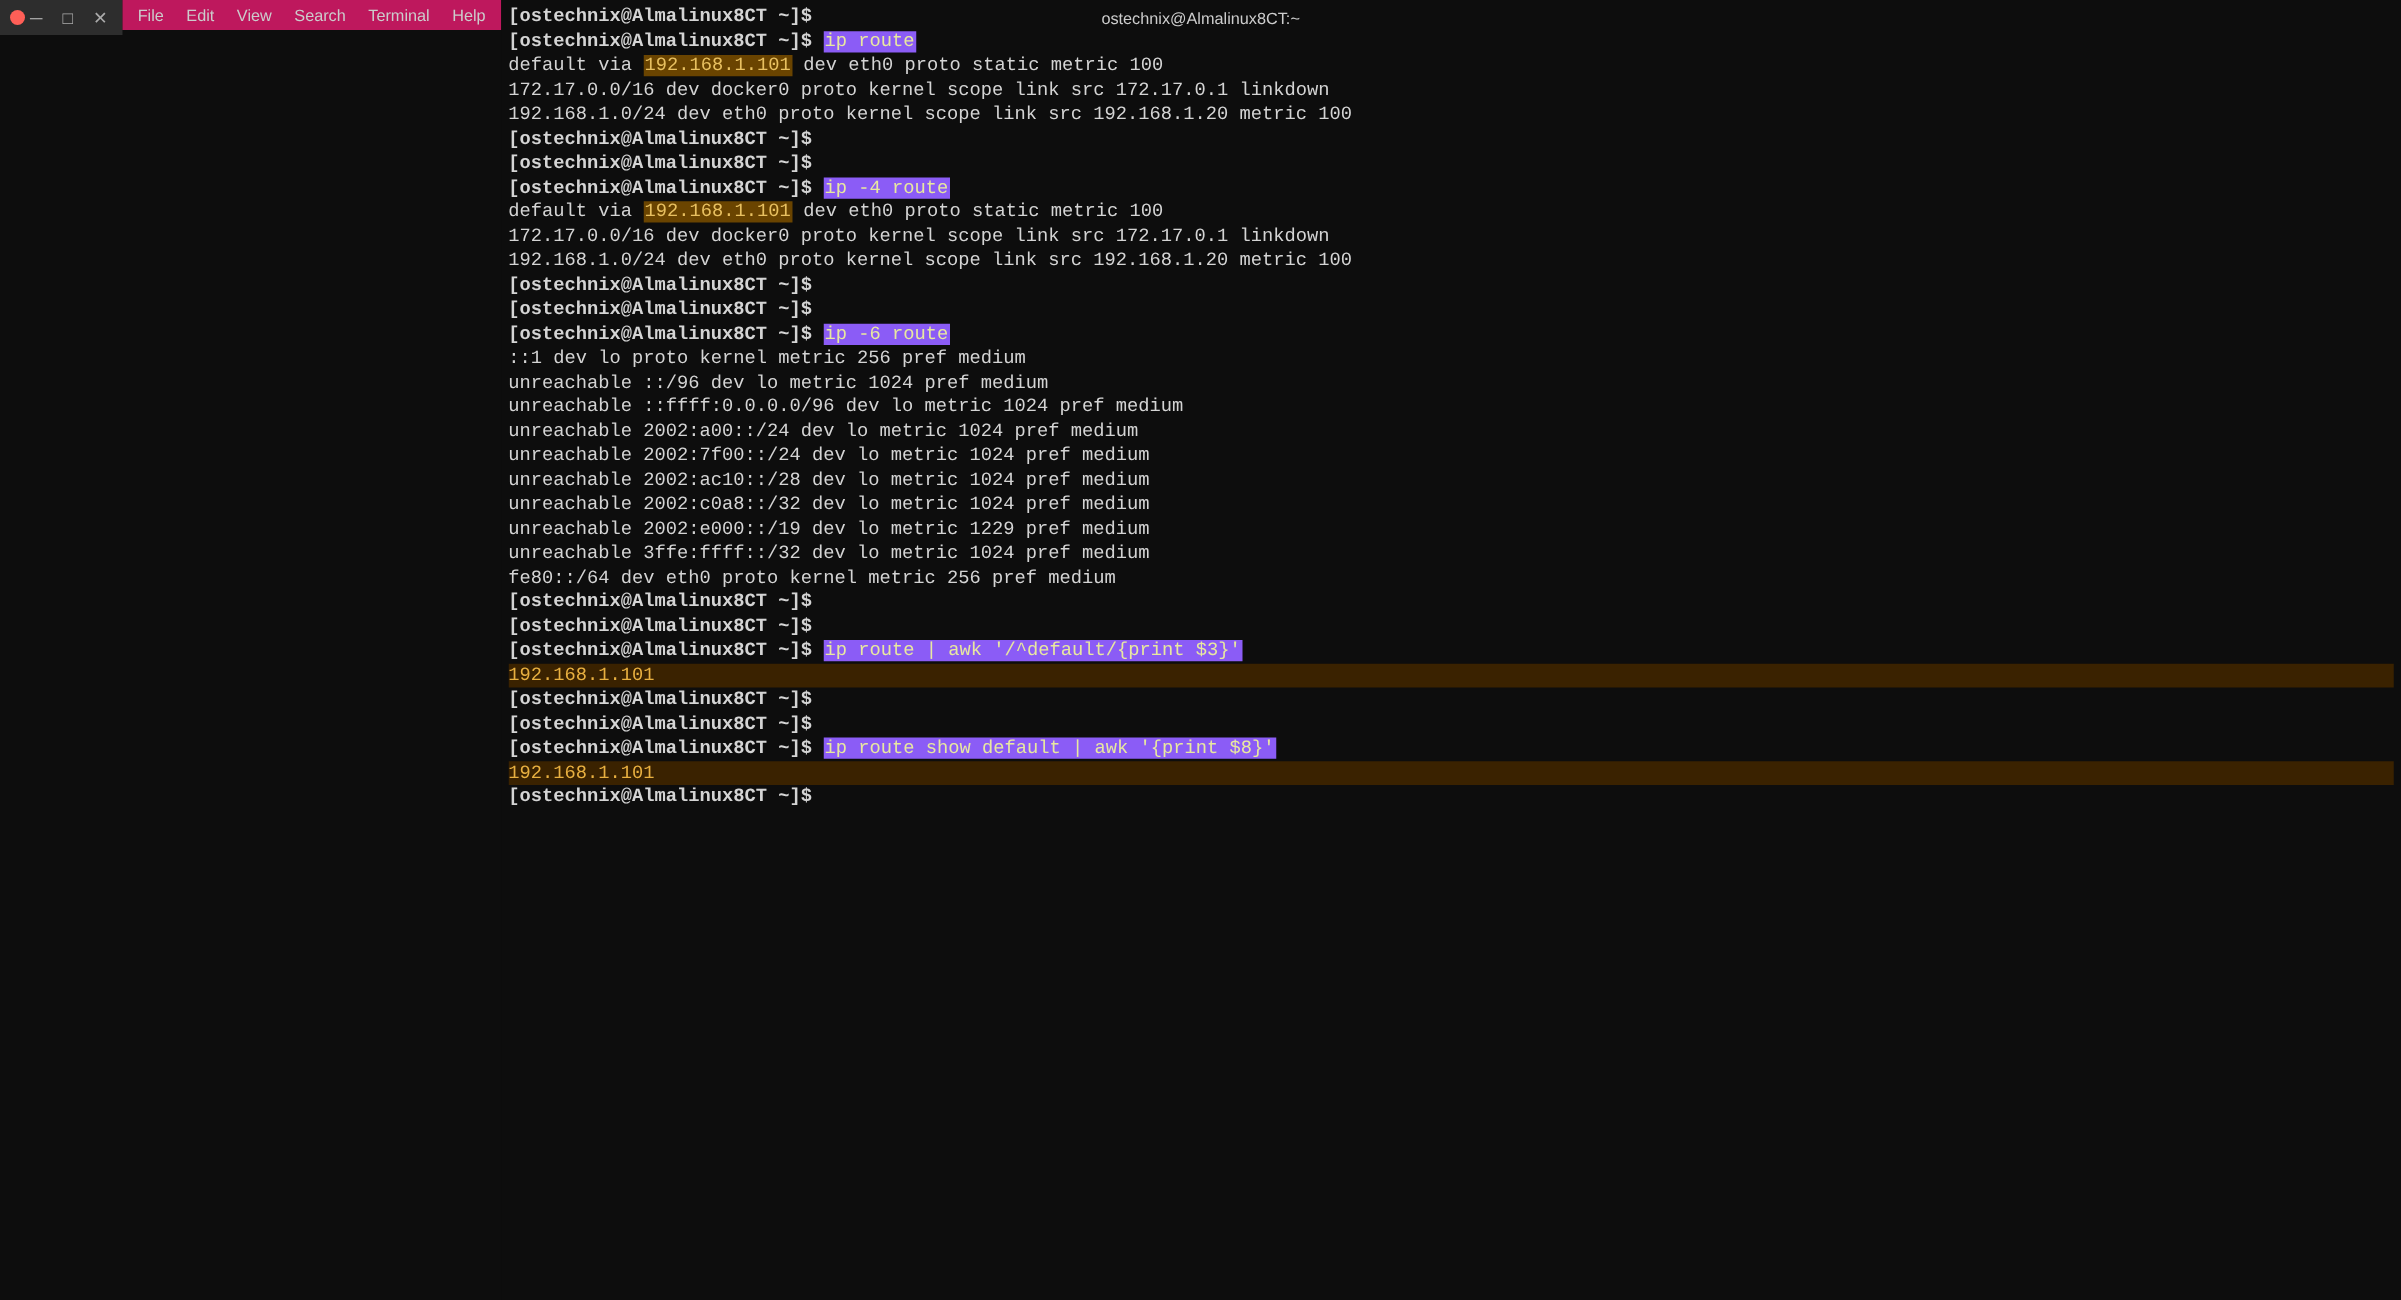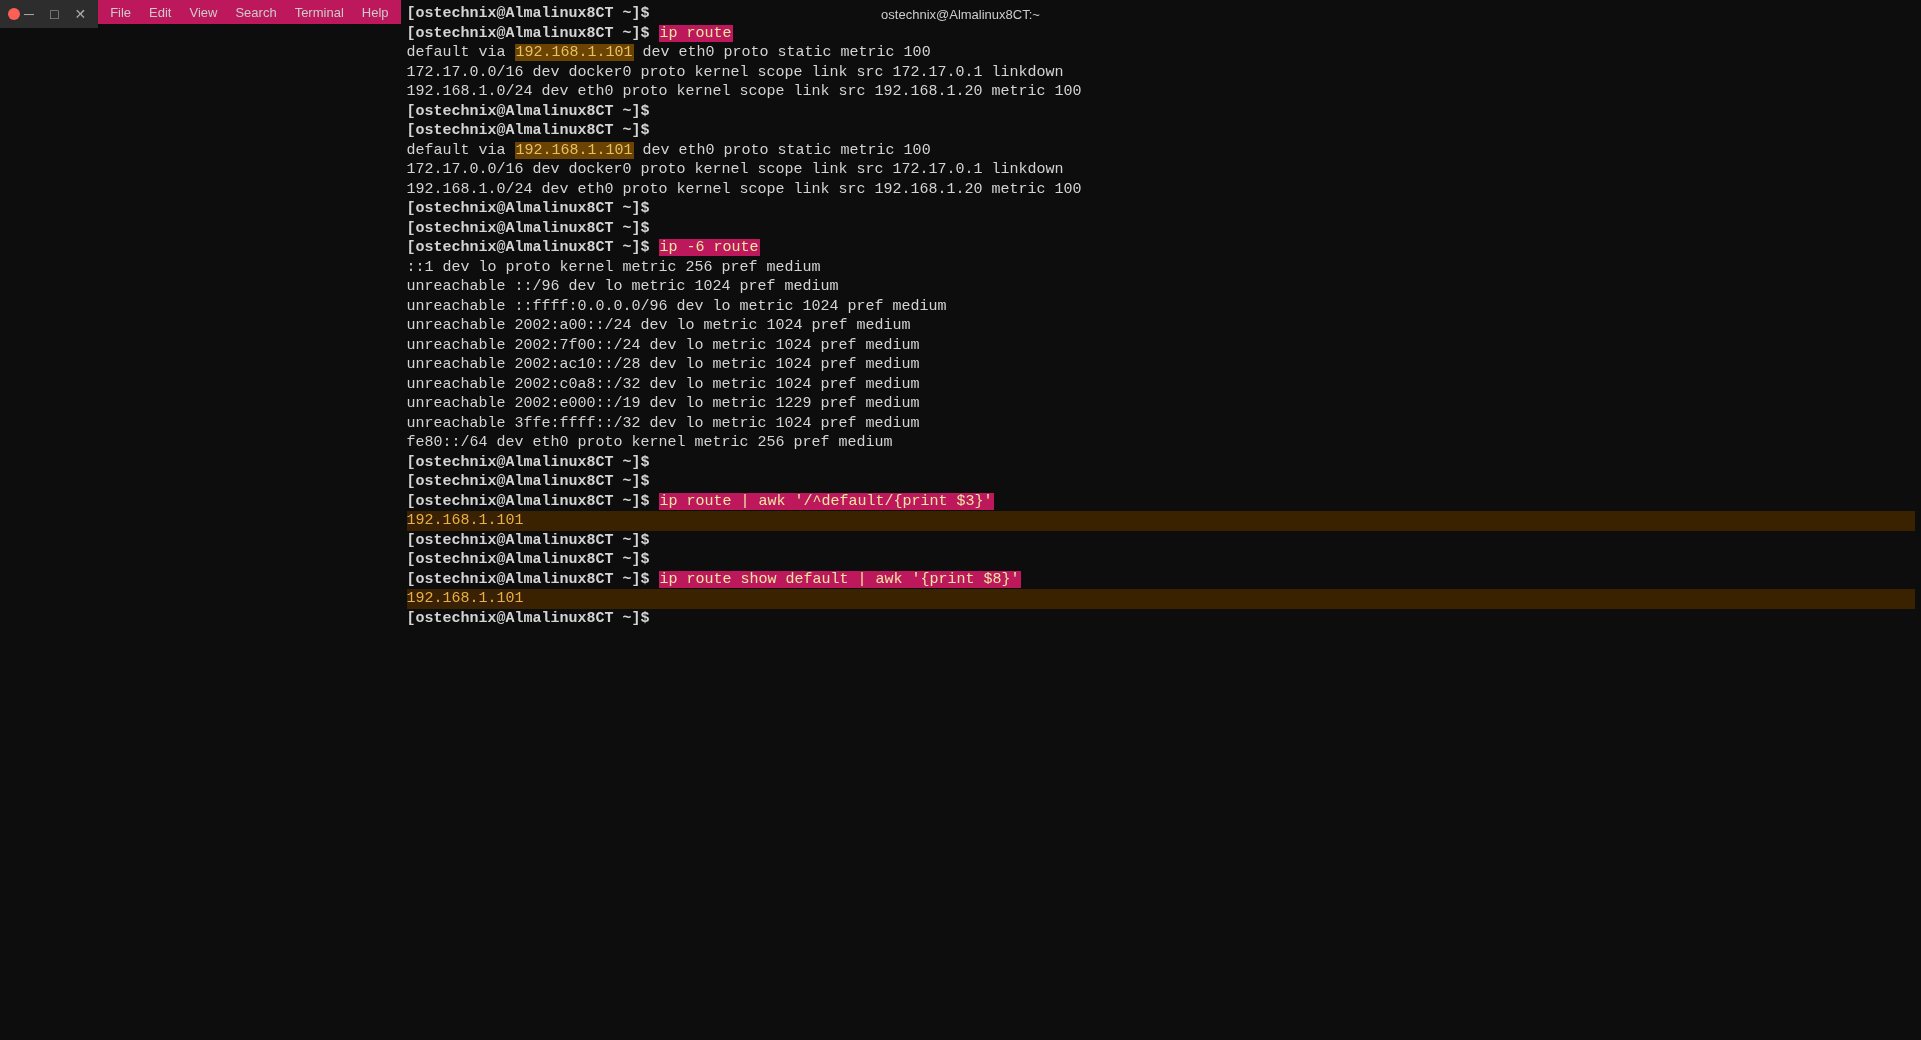--- a/index.html
+++ b/index.html
@@ -98,21 +98,21 @@
       white-space: pre;
       line-height: 19.5px;
     }
 
     .prompt {
       color: #d4d4d4;
       font-weight: bold;
     }
 
     .cmd-highlight {
-      background: #be185d;
+      background: #8b5cf6;
       color: #e8e8a0;
       padding: 0 1px;
     }
 
     .ip-highlight {
       background: #6a4400;
       color: #e8c060;
       padding: 0 1px;
     }
 
@@ -156,20 +156,21 @@
     <div class="line"><span>default via </span><span class="ip-highlight">192.168.1.101</span><span> dev eth0 proto static metric 100</span></div>
 
     <div class="line">172.17.0.0/16 dev docker0 proto kernel scope link src 172.17.0.1 linkdown</div>
 
     <div class="line">192.168.1.0/24 dev eth0 proto kernel scope link src 192.168.1.20 metric 100</div>
 
     <div class="line"><span class="prompt">[ostechnix@Almalinux8CT ~]$</span></div>
 
     <div class="line"><span class="prompt">[ostechnix@Almalinux8CT ~]$</span></div>
 
+    <div class="line"><span class="prompt">[ostechnix@Almalinux8CT ~]$ </span><span class="cmd-highlight">ip -4 route</span></div>
 
     <div class="line"><span>default via </span><span class="ip-highlight">192.168.1.101</span><span> dev eth0 proto static metric 100</span></div>
 
     <div class="line">172.17.0.0/16 dev docker0 proto kernel scope link src 172.17.0.1 linkdown</div>
 
     <div class="line">192.168.1.0/24 dev eth0 proto kernel scope link src 192.168.1.20 metric 100</div>
 
     <div class="line"><span class="prompt">[ostechnix@Almalinux8CT ~]$</span></div>
 
     <div class="line"><span class="prompt">[ostechnix@Almalinux8CT ~]$</span></div>

